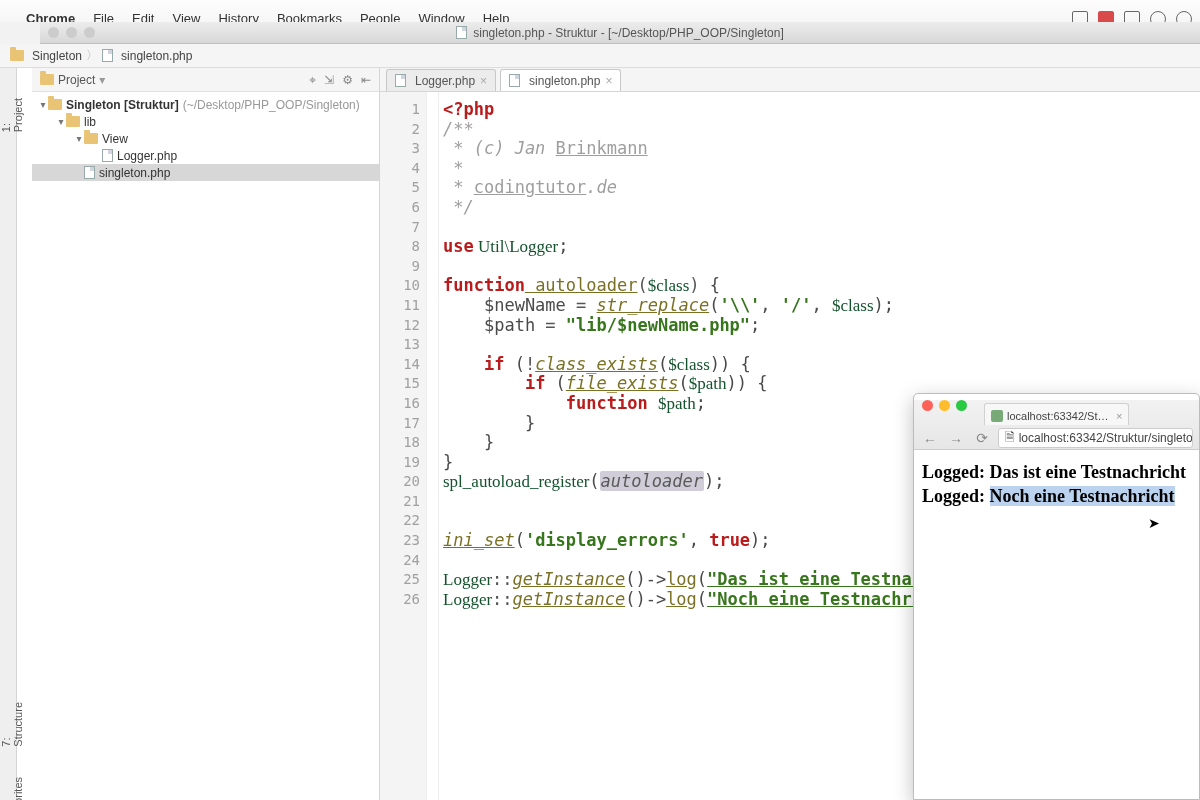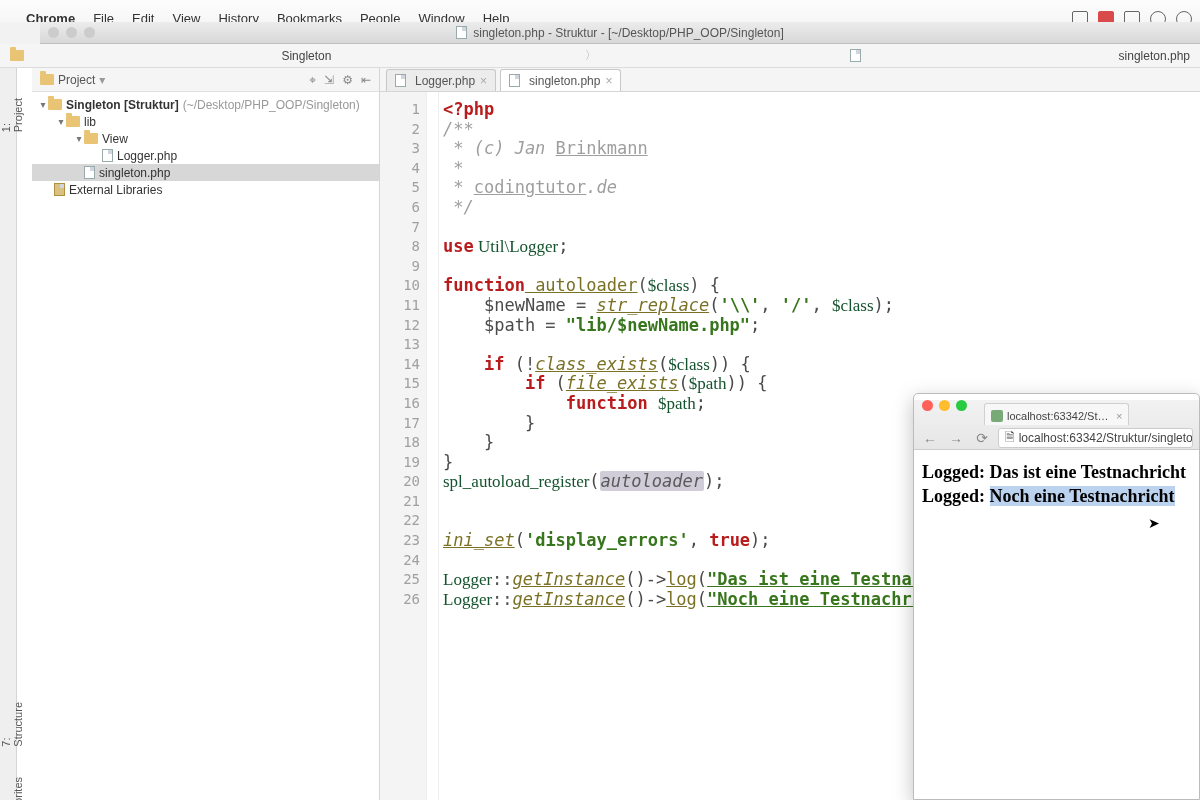--- a/index.html
+++ b/index.html
@@ -10,21 +10,21 @@
   .mac-menu .right { margin-left:auto; display:flex; gap:10px; }
   .mac-menu .right span { width:16px; height:16px; border:1px solid #666; display:inline-block; border-radius:2px; position:relative; }
   .apple { font-size:15px; color:#000; }
 
   
   .ide { position:absolute; top:22px; left:0; width:1200px; height:778px; background:#f2f2f2; }
   .ide-title { height:22px; background:linear-gradient(#ececec,#d8d8d8); border-bottom:1px solid #c0c0c0; display:flex; align-items:center; justify-content:center; color:#555; font-size:12px; position:relative;margin-left:40px; }
   .traffic { position:absolute; left:8px; top:5px; display:flex; gap:7px; }
   .traffic span { width:11px; height:11px; border-radius:50%; background:#ccc; }
 
-  .breadcrumb { height:24px; background:#f5f5f5; border-bottom:1px solid #dcdcdc; display:flex; align-items:center; padding:0 10px; gap:4px; font-size:12px; color:#444;justify-content:space-between; }
+  .breadcrumb { height:24px; background:#f5f5f5; border-bottom:1px solid #dcdcdc; display:flex; align-items:center; padding:0 10px; gap:4px; font-size:12px; color:#444; }
   .breadcrumb .sep { color:#aaa; }
   .fld-icon { width:14px; height:11px; background:#e8c474; border-radius:1px; display:inline-block; margin-right:4px; position:relative; }
   .fld-icon::before { content:""; position:absolute; top:-3px; left:0; width:6px; height:3px; background:#e8c474; border-radius:1px 1px 0 0; }
   .file-icon { width:11px; height:13px; background:#fff; border:1px solid #9aa; display:inline-block; margin-right:4px; position:relative; }
   .file-icon::after { content:""; position:absolute; top:0; right:0; width:4px; height:4px; background:#d0d5e0; }
 
   .body { display:flex; height:calc(100% - 46px); }
   .vert-tab { width:17px; background:#efefef; border-right:1px solid #d5d5d5; display:flex; flex-direction:column; gap:30px; padding-top:30px; }
   .vert-tab span { writing-mode:vertical-rl; transform:rotate(180deg); font-size:11px; color:#555; cursor:pointer; }
 
@@ -158,24 +158,20 @@
             <span>View</span>
           </div>
         <div class="node" style="padding-left:70px">
             <span class="file-icon"></span>
             <span>Logger.php</span>
           </div>
         <div class="node sel" style="padding-left:52px">
             <span class="file-icon"></span>
             <span>singleton.php</span>
           </div>
-        <div class="node" style="padding-left:22px">
-            <span class="file-icon" style="background:#d9c27f;border-color:#b09040"></span>
-            <span>External Libraries</span>
-          </div>
       </div>
     </div>
 
     <div class="editor-wrap">
       <div class="tabs">
         <div class="tab">
             <span class="file-icon"></span>
             <span>Logger.php</span>
             <span class="close">×</span>
           </div>

